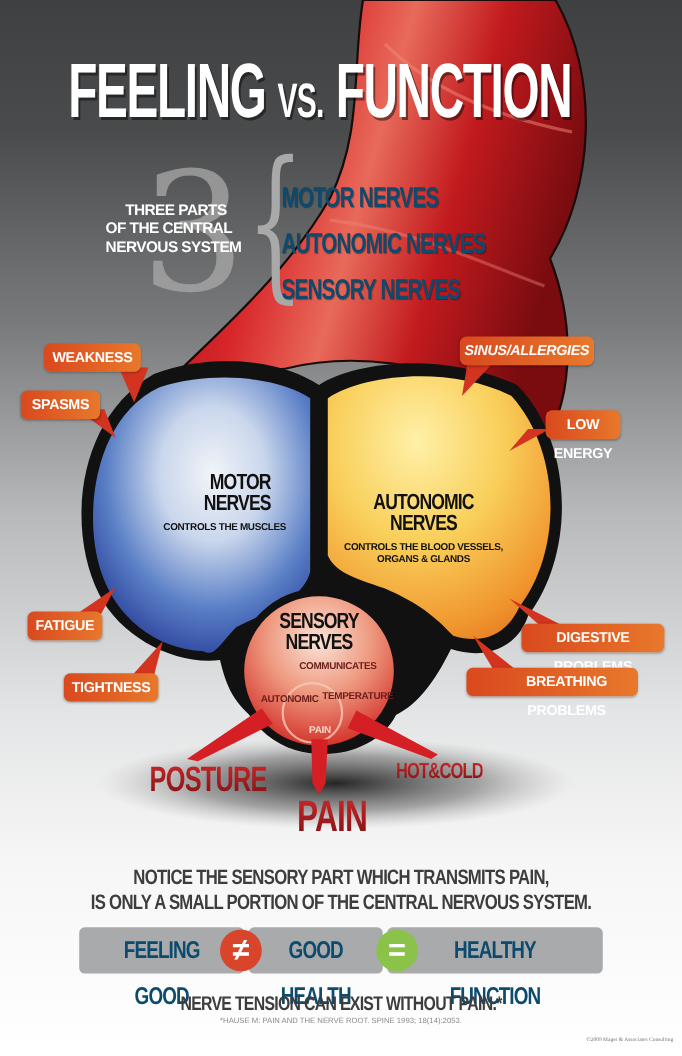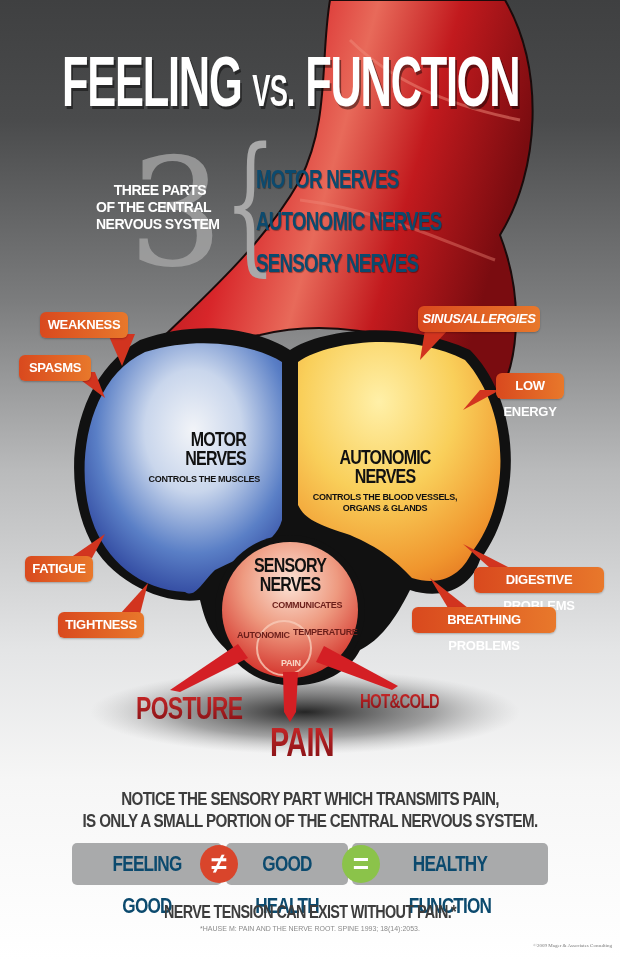--- a/index.html
+++ b/index.html
@@ -161,21 +161,21 @@
   <div>SENSORY NERVES</div>
 </div>
 
 <div class="bubble" style="left:40px; top:312px; width:88px;">WEAKNESS</div>
 <div class="bubble" style="left:19px; top:355px; width:72px;">SPASMS</div>
 <div class="bubble" style="left:25px; top:556px; width:68px;">FATIGUE</div>
 <div class="bubble" style="left:58px; top:612px; width:86px;">TIGHTNESS</div>
 <div class="bubble" style="left:418px; top:306px; width:122px;font-style:italic;">SINUS/ALLERGIES</div>
 <div class="bubble" style="left:496px; top:373px; width:68px;">LOW ENERGY</div>
 <div class="bubble" style="left:474px; top:567px; width:130px;">DIGESTIVE PROBLEMS</div>
-<div class="bubble" style="left:412px; top:607px; width:144px;">BREATHING PROBLEMS</div>
+<div class="bubble" style="left:424px; top:607px; width:130px;padding-left:26px;">BREATHING PROBLEMS</div>
 
 <div class="circle-label" style="left:120px; top:430px; width:140px;text-align:right;">
   <div class="h">MOTOR</div>
   <div class="h">NERVES</div>
   <div class="s">CONTROLS THE MUSCLES</div>
 </div>
 <div class="circle-label" style="left:300px; top:430px; width:170px;margin-top:18px;">
   <div class="h">AUTONOMIC</div>
   <div class="h">NERVES</div>
   <div class="s">CONTROLS THE BLOOD VESSELS,</div>

